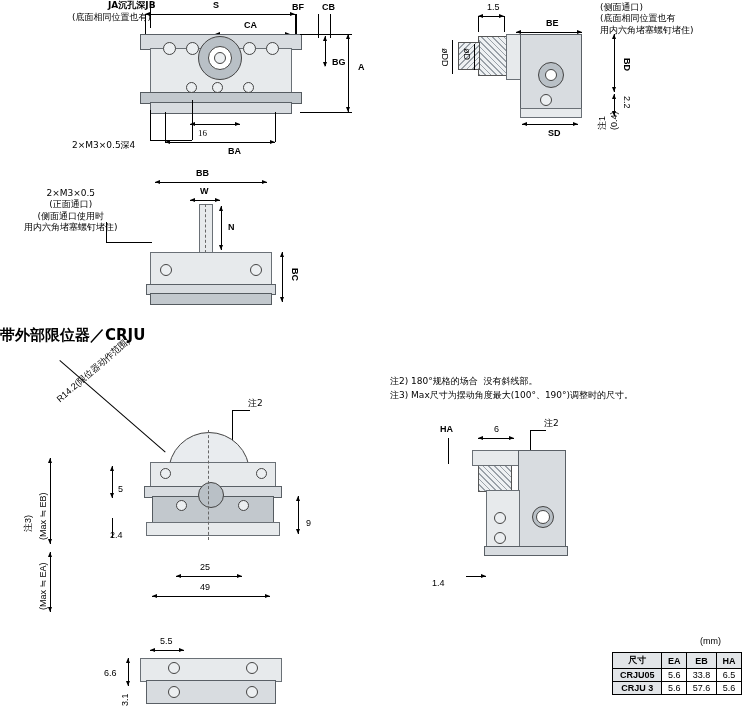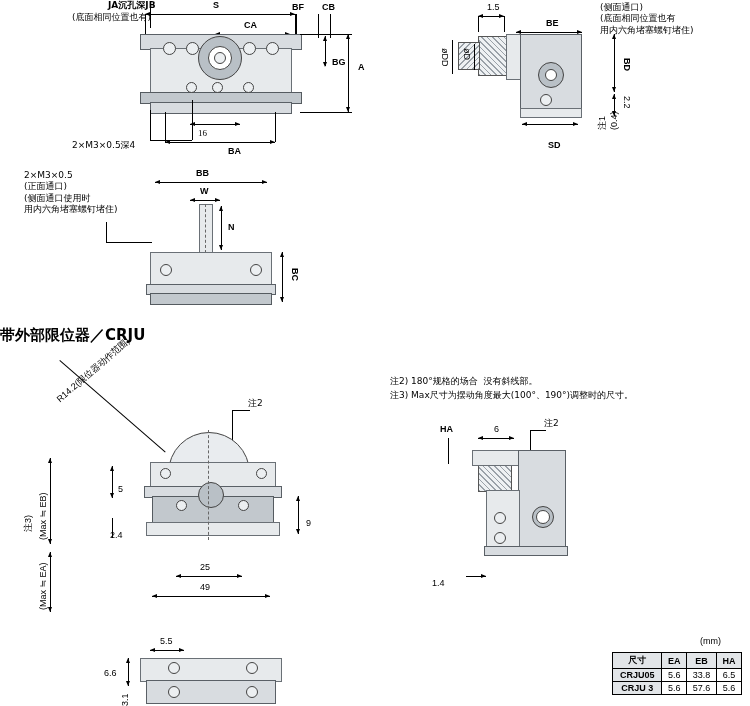--- a/index.html
+++ b/index.html
@@ -144,21 +144,21 @@
   <div class="body-fill" style="left:146px;top:284px;width:128px;height:9px;"></div>
   <div class="body-dark" style="left:150px;top:293px;width:120px;height:10px;"></div>
   <div class="circ" style="left:160px;top:264px;width:10px;height:10px;"></div>
   <div class="circ" style="left:250px;top:264px;width:10px;height:10px;"></div>
 
   <div class="vtextb" style="left:290px;top:268px;">BC</div>
   <div class="dimv" style="left:282px;top:252px;height:50px;"></div>
   <div class="arrowU" style="left:279.5px;top:252px;"></div>
   <div class="arrowD" style="left:279.5px;top:297px;"></div>
 
-  <div class="lbl cn" style="left:24px;top:170px;">2×M3×0.5
+  <div class="lbl cn" style="left:24px;top:188px;text-align:center;">2×M3×0.5
 (正面通口)
 (侧面通口使用时
 用内六角堵塞螺钉堵住)</div>
   <div class="ln hl" style="left:106px;top:242px;width:46px;"></div>
   <div class="ln vl" style="left:106px;top:222px;height:20px;"></div>
 </div>
 
 <div>
   <div class="lbl" style="left:487px;top:2px;">1.5</div>
   <div class="dim" style="left:478px;top:16px;width:26px;"></div>
@@ -193,21 +193,21 @@
   <div class="vtextb" style="left:622px;top:58px;">BD</div>
   <div class="dimv" style="left:614px;top:34px;height:58px;"></div>
   <div class="arrowU" style="left:611.5px;top:34px;"></div>
   <div class="arrowD" style="left:611.5px;top:87px;"></div>
 
   <div class="vtext" style="left:622px;top:96px;">2.2</div>
   <div class="dimv" style="left:614px;top:94px;height:22px;"></div>
   <div class="arrowU" style="left:611.5px;top:94px;"></div>
   <div class="arrowD" style="left:611.5px;top:111px;"></div>
 
-  <div class="lbl b" style="left:548px;top:128px;margin-top:12px;">SD</div>
+  <div class="lbl b" style="left:548px;top:128px;">SD</div>
   <div class="dim" style="left:522px;top:124px;width:56px;"></div>
   <div class="arrowL" style="left:522px;top:121.5px;"></div>
   <div class="arrowR" style="left:573px;top:121.5px;"></div>
 
   <div class="rot" style="left:596px;top:130px;transform:rotate(-90deg);">注1
 (0.4)</div>
 </div>
 
 <div class="lbl title cn" style="left:0px;top:326px;">带外部限位器／CRJU</div>
 

